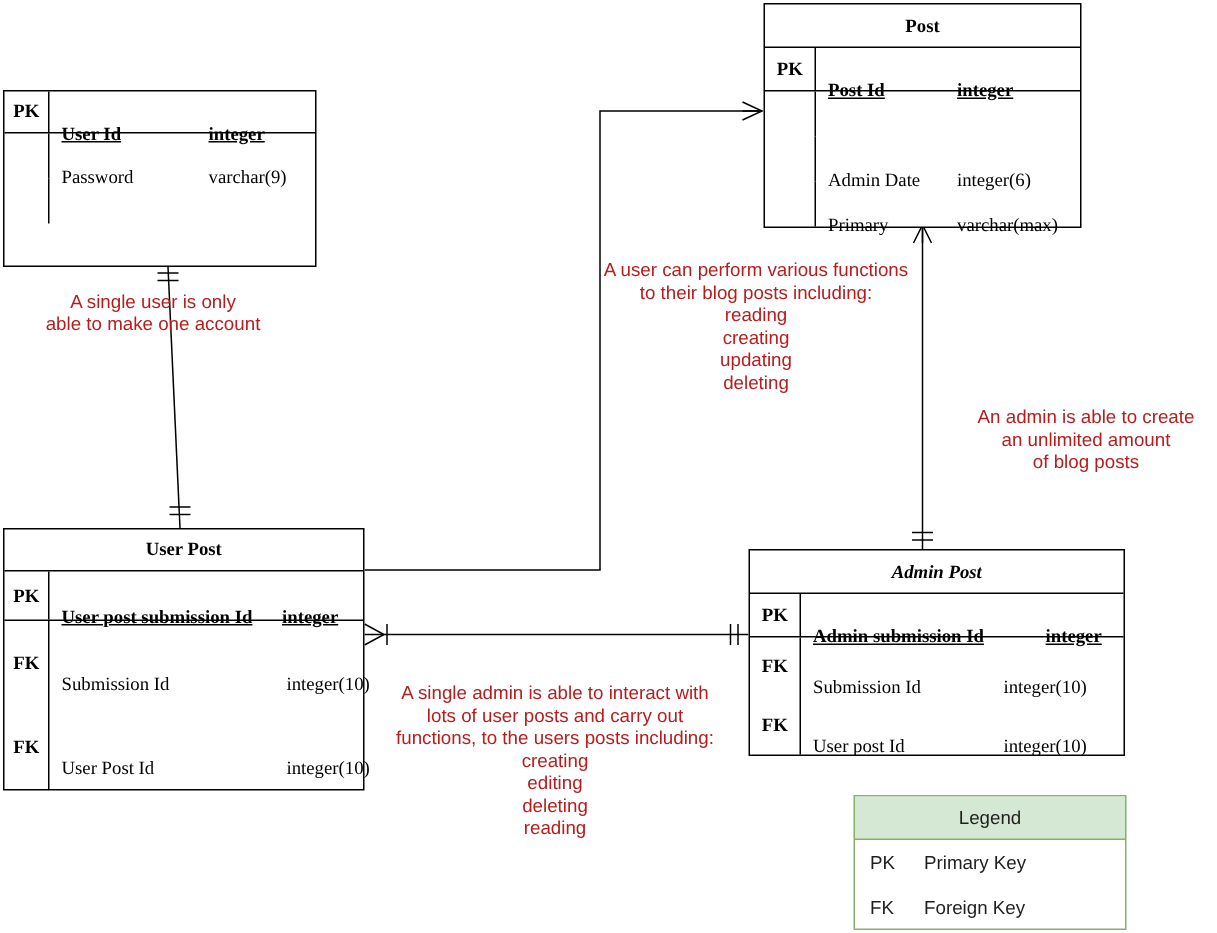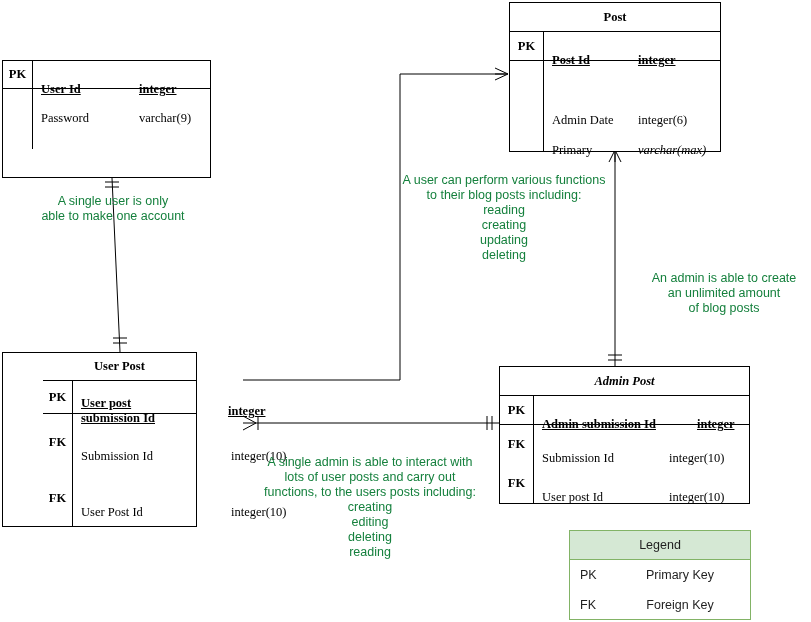--- a/index.html
+++ b/index.html
@@ -20,31 +20,31 @@
           display:flex;align-items:center;justify-content:center;
           font-weight:bold;font-size:12.5px;font-family:"Liberation Serif", serif;}
   .fieldcol{flex:1;box-sizing:border-box;position:relative;
             display:flex;align-items:center;padding:0 8px;margin-top:28px;}
   .fname{font-size:12.5px;font-family:"Liberation Serif", serif;}
   .ftype{font-size:12.5px;font-family:"Liberation Serif", serif;position:absolute;}
   .pkline .fname,.pkline .ftype{font-weight:bold;text-decoration:underline;}
 
   
   .note{position:absolute;text-align:center;font-family:"Liberation Sans", sans-serif;
-        font-size:12.5px;color:#15803d;line-height:15px;white-space:pre-line;}
+        font-size:12.5px;color:#b91c1c;line-height:15px;white-space:pre-line;}
 
   
   .legend{position:absolute;border:1px solid #82b366;box-sizing:border-box;background:#fff;}
   .legend .lhead{background:#d5e8d4;border-bottom:1px solid #82b366;box-sizing:border-box;
                  text-align:right;font-family:"Liberation Sans", sans-serif;font-size:12.5px;
                  display:flex;align-items:center;justify-content:center;color:#1f1f1f;}
   .legend .lrow{display:flex;align-items:center;box-sizing:border-box;
                 font-family:"Liberation Sans", sans-serif;font-size:12.5px;color:#1f1f1f;}
   .legend .lkey{width:46px;padding-left:10px;box-sizing:border-box;}
-  .legend .lval{flex:1;text-align:center;padding-right:6px;}
+  .legend .lval{flex:1;text-align:left;padding-right:6px;}
 
   svg.lines{position:absolute;left:0;top:0;width:811px;height:622px;pointer-events:none;}
   svg.lines line,svg.lines path,svg.lines polyline{stroke:#000;fill:none;}
 </style>
 </head>
 <body>
 
 <div class="canvas">
 
   <svg class="lines" viewBox="0 0 811 622">
@@ -115,26 +115,26 @@
       <div class="keycol" style="width:34px;"></div>
       <div class="fieldcol">
         <span class="fname">Admin Date</span>
         <span class="ftype" style="left:94px;">integer(6)</span>
       </div>
     </div>
     <div class="row" style="height:30px;">
       <div class="keycol" style="width:34px;"></div>
       <div class="fieldcol">
         <span class="fname">Primary</span>
-        <span class="ftype" style="left:94px;font-style:italic;">varchar(max)</span>
-      </div>
-    </div>
-  </div>
-
-  <div class="tbl" style="left:2px;top:352px;width:195px;height:175px;padding-left:40px;">
+        <span class="ftype" style="left:94px;">varchar(max)</span>
+      </div>
+    </div>
+  </div>
+
+  <div class="tbl" style="left:2px;top:352px;width:241px;height:175px;">
     <div class="title" style="height:28px;">User Post</div>
     <div class="row pkrow pkline" style="height:33px;">
       <div class="keycol" style="width:30px;">PK</div>
       <div class="fieldcol">
         <span class="fname">User post submission Id</span>
         <span class="ftype" style="left:155px;">integer</span>
       </div>
     </div>
     <div class="row" style="height:56px;">
       <div class="keycol" style="width:30px;">FK</div>
@@ -170,21 +170,21 @@
     </div>
     <div class="row" style="height:39px;">
       <div class="keycol" style="width:34px;">FK</div>
       <div class="fieldcol">
         <span class="fname">User post Id</span>
         <span class="ftype" style="left:135px;">integer(10)</span>
       </div>
     </div>
   </div>
 
-  <div class="note" style="left:20px;top:194px;width:186px;">A single user is only
+  <div class="note" style="left:9px;top:194px;width:186px;">A single user is only
 able to make one account</div>
 
   <div class="note" style="left:393px;top:173px;width:222px;">A user can perform various functions
 to their blog posts including:
 reading
 creating
 updating
 deleting</div>
 
   <div class="note" style="left:641px;top:271px;width:166px;">An admin is able to create

